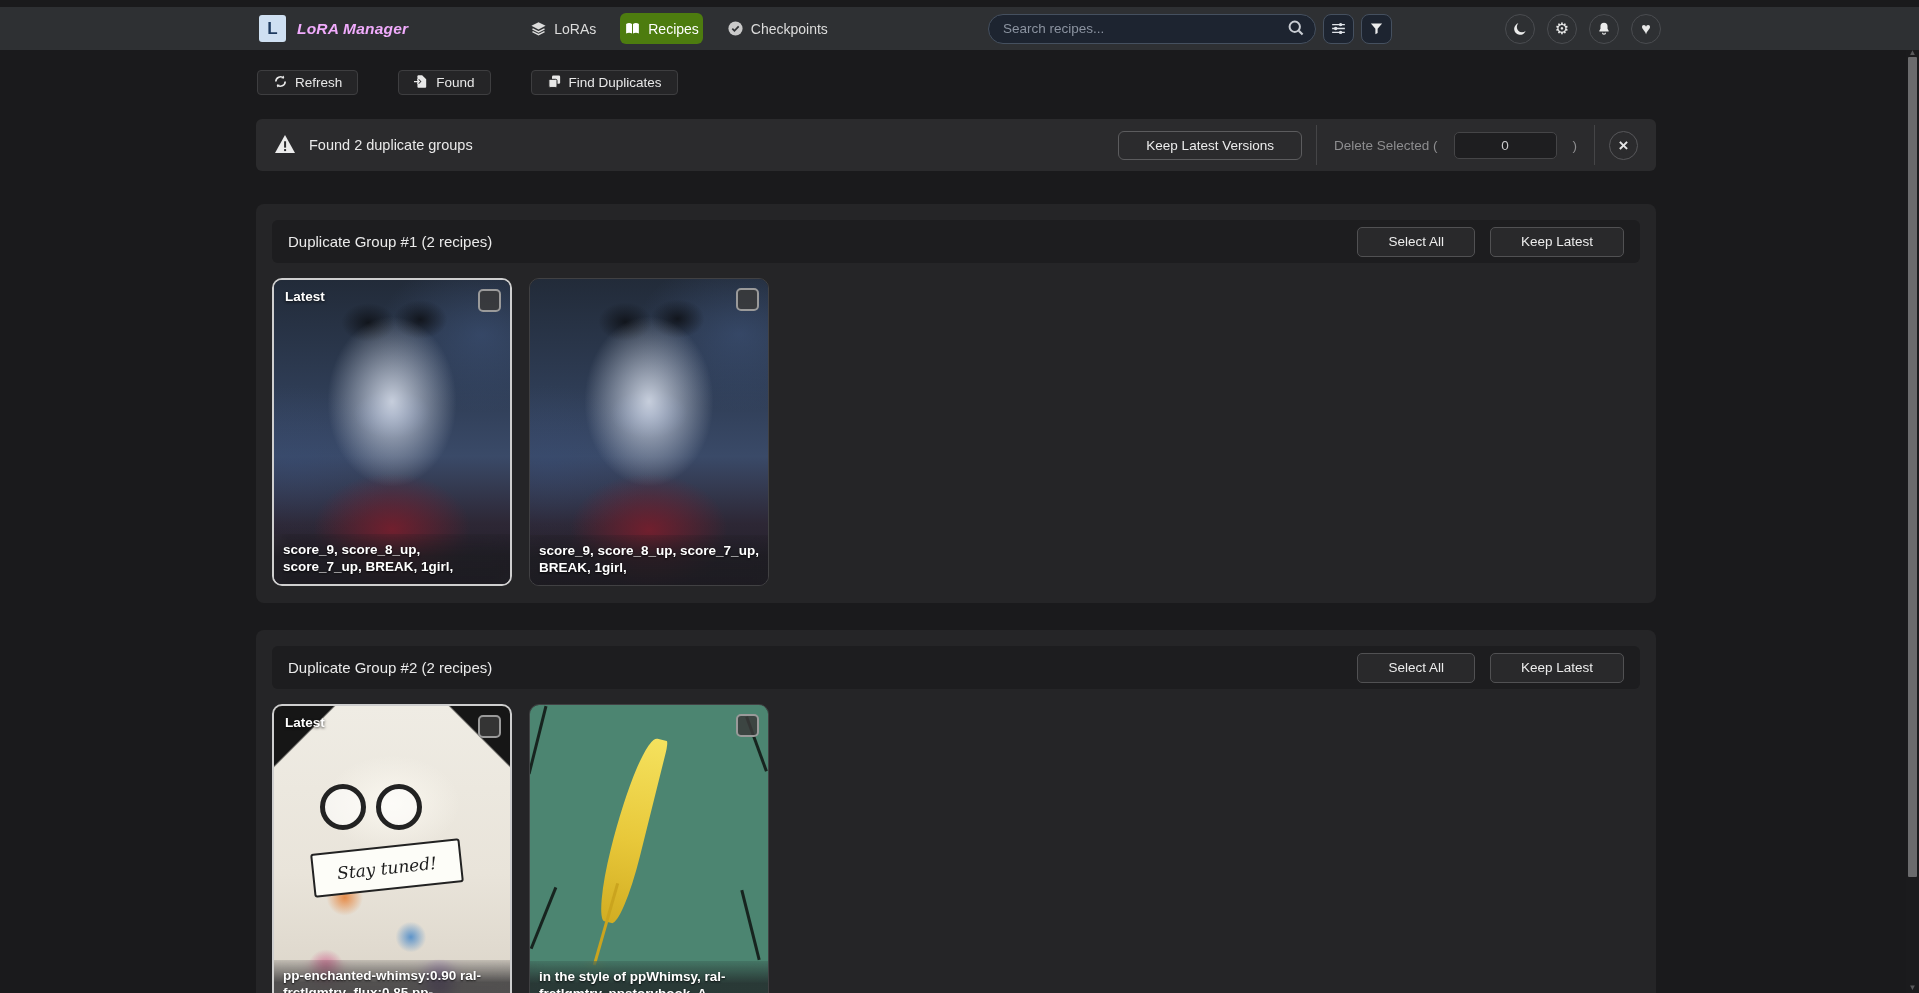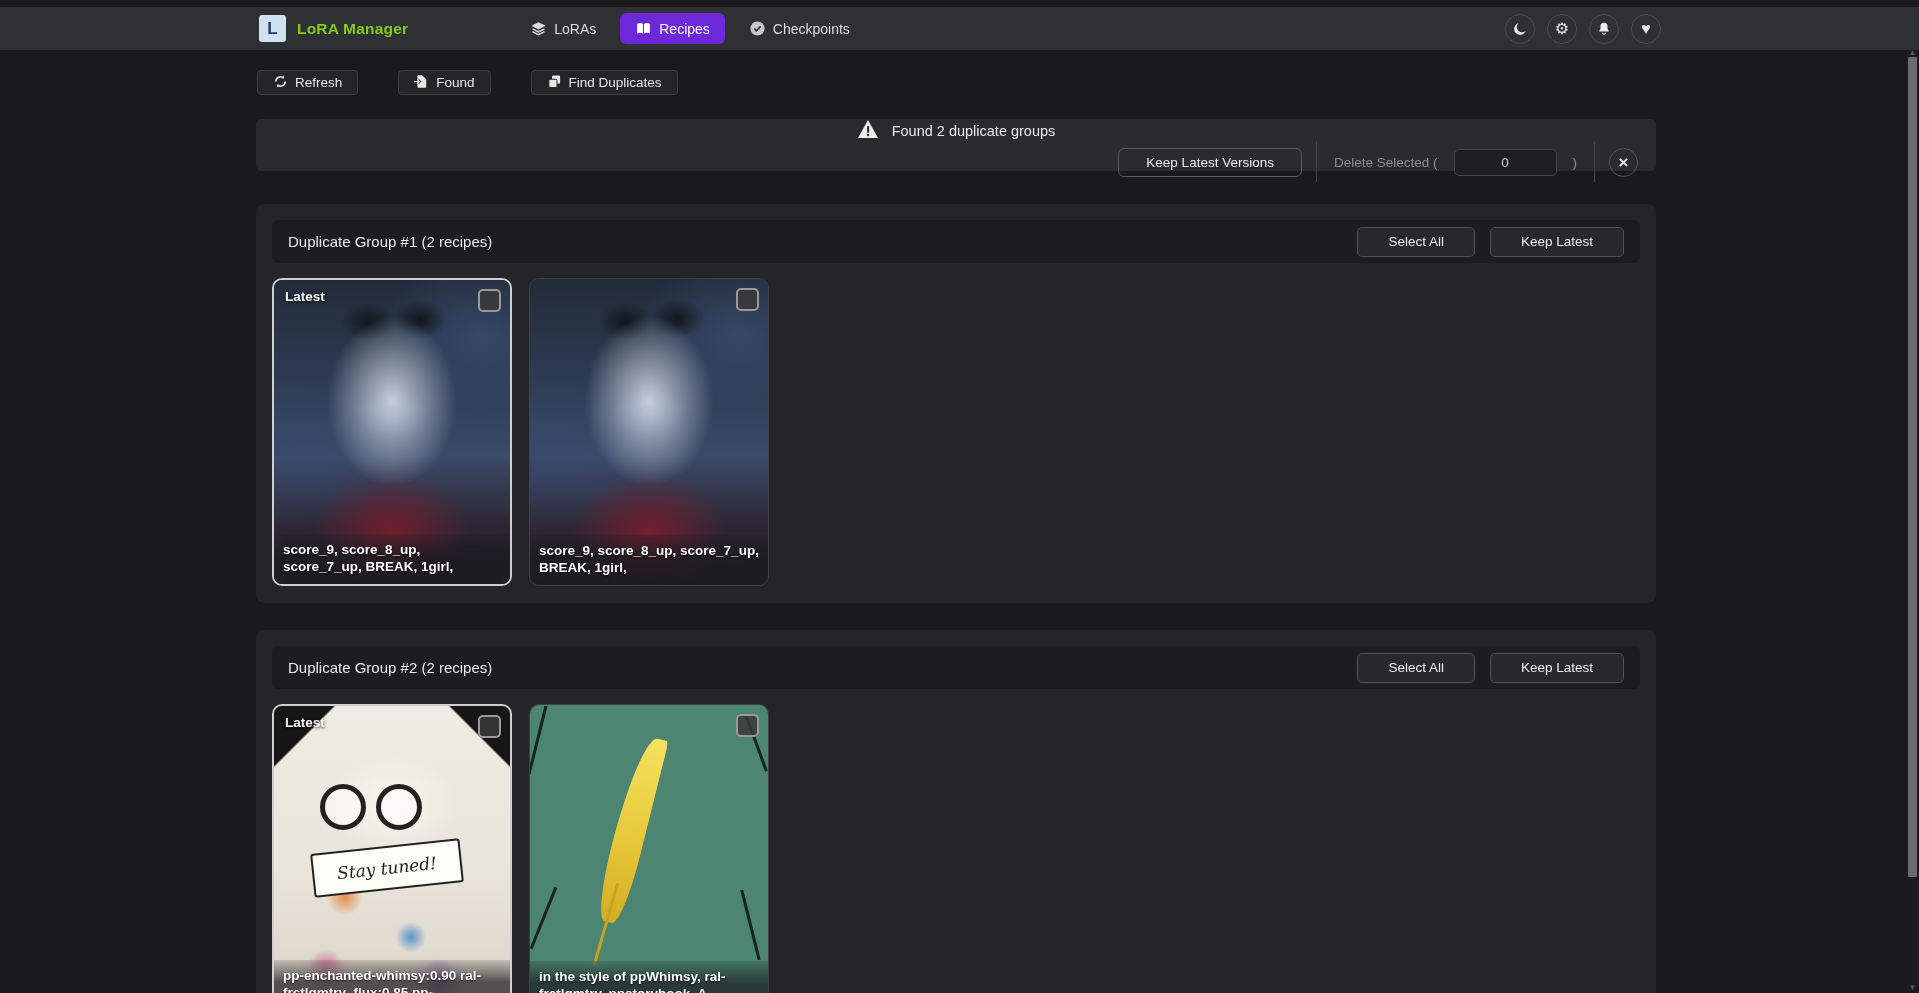--- a/index.html
+++ b/index.html
@@ -16,28 +16,28 @@
     position:absolute; top:7px; left:0; right:0; height:43px;
     background:#2e3033;
     display:flex; align-items:center;
   }
   .nav-left { display:flex; align-items:center; gap:11px; margin-left:259px; }
   .logo-box {
     width:27px; height:27px; background:#cfe0f2; border-radius:3px;
     display:flex; align-items:center; justify-content:center;
     color:#1d3a5f; font-weight:bold; font-size:17px; cursor:pointer;
   }
-  .app-title { font-size:15.5px; font-weight:bold; color:#84cc16; letter-spacing:.2px; }
+  .app-title { font-size:15.5px; font-weight:bold; color:#f0abfc; letter-spacing:.2px;font-style:italic; }
 
   .nav-center { display:flex; align-items:center; gap:14px; margin-left:112px; }
   .nav-item {
     display:flex; align-items:center; gap:7px; font-size:14px; color:#dcdcdc;
     padding:7px 10px; border-radius:6px; cursor:pointer; white-space:nowrap;
   }
-  .nav-item.active { background:#6d28d9; color:#fff; padding:7px 15px; }
+  .nav-item.active { background:#4d7c0f; color:#fff; padding:7px 4px; }
   .nav-item svg { display:block; }
 
   .nav-search { display:flex; align-items:center; gap:7px; margin-left:150px; }
   .search-wrap {
     position:relative; width:328px; height:30px;
   }
   .search-input {
     width:100%; height:100%;
     background:#1d2430; border:1px solid #45505f; border-radius:15px;
     color:#cfd4da; font-size:13.5px; padding:0 36px 0 14px; outline:none;
@@ -70,21 +70,21 @@
     display:flex; align-items:center; gap:7px;
     height:25px; padding:0 15px;
     background:#252527; border:1px solid #3e3e40; border-radius:4px;
     color:#e8e8e8; font-size:13.5px; cursor:pointer;
     font-family:"Liberation Sans",sans-serif;
   }
 
   
   .alert {
     margin-top:24px; height:52px; background:#2b2b2d; border-radius:6px;
-    display:flex; align-items:center; padding:0 18px;flex-direction:column;
+    display:flex; align-items:center; padding:0 18px;
   }
   .alert-left { display:flex; align-items:center; gap:13px; font-size:14.5px; color:#e9e9e9; }
   .alert-right { margin-left:auto; display:flex; align-items:center; gap:14px; }
   .keep-versions-btn {
     height:29px; padding:0 27px; background:transparent;
     border:1px solid #5c5c5e; border-radius:6px; color:#ececec;
     font-size:13.5px; cursor:pointer; font-family:"Liberation Sans",sans-serif;
   }
   .delete-wrap {
     display:flex; align-items:center; gap:16px; height:40px;
@@ -240,20 +240,44 @@
       <span>
         <svg width="17" height="17" viewBox="0 0 24 24">
             <circle cx="12" cy="12" r="10" fill="#c9c9c9"></circle>
             <path d="m7.5 12.3 3 3 6-6.3" stroke="#2e3033" stroke-width="2.4" fill="none"></path>
           </svg>
       </span>
       <span>Checkpoints</span>
     </div>
   </div>
 
+  <div class="nav-search">
+    <div class="search-wrap">
+      <input class="search-input" type="text" placeholder="Search recipes..." style="">
+      <button class="search-btn" title="Search">
+        <svg width="20" height="20" viewBox="0 0 24 24">
+            <circle cx="10.5" cy="10.5" r="6.2" stroke="#c9cdd3" stroke-width="2.4" fill="none"></circle>
+            <path d="m15.3 15.3 4.6 4.6" stroke="#c9cdd3" stroke-width="2.6"></path>
+          </svg>
+      </button>
+    </div>
+    <button class="sq-btn" title="Search options">
+      <svg width="17" height="17" viewBox="0 0 24 24" stroke="#dfe3e8" stroke-width="2" fill="#dfe3e8">
+          <path d="M3 6.5h18M3 12h18M3 17.5h18" fill="none"></path>
+          <circle cx="15" cy="6.5" r="2.4" stroke="none"></circle>
+          <circle cx="8" cy="12" r="2.4" stroke="none"></circle>
+          <circle cx="15" cy="17.5" r="2.4" stroke="none"></circle>
+        </svg>
+    </button>
+    <button class="sq-btn" title="Filter">
+      <svg width="15" height="15" viewBox="0 0 24 24">
+          <path d="M3 4h18l-7.2 8.2V19l-3.6 2.2v-9L3 4z" fill="#ececec"></path>
+        </svg>
+    </button>
+  </div>
 
   <div class="nav-right">
     <button class="circle-btn" title="Toggle theme">
       <svg width="16" height="16" viewBox="0 0 24 24">
           <path d="M20.5 14.5A8.8 8.8 0 1 1 9.5 3.5a7.2 7.2 0 0 0 11 11z" fill="#ececec"></path>
         </svg>
     </button>
     <button class="circle-btn" title="Settings">
       <span>⚙</span>
     </button>

